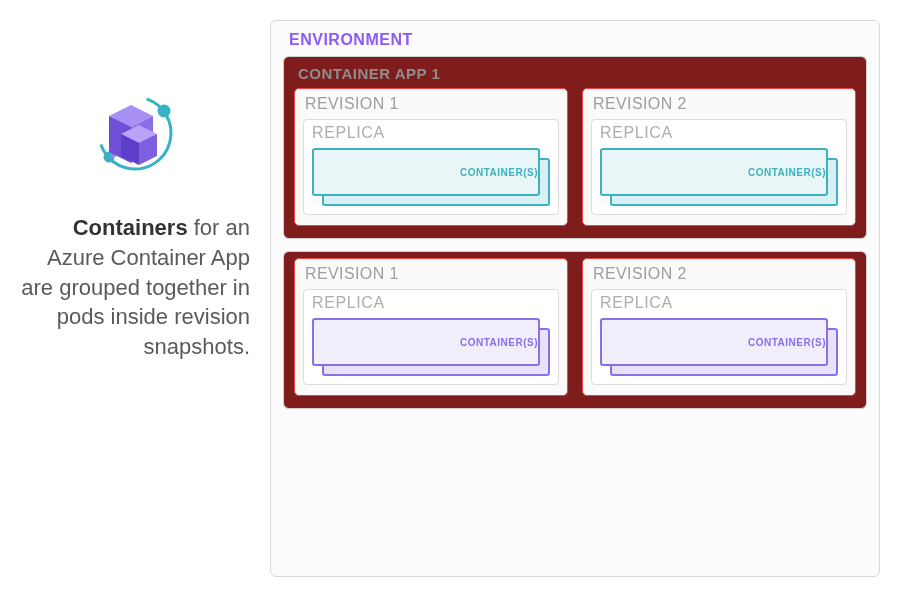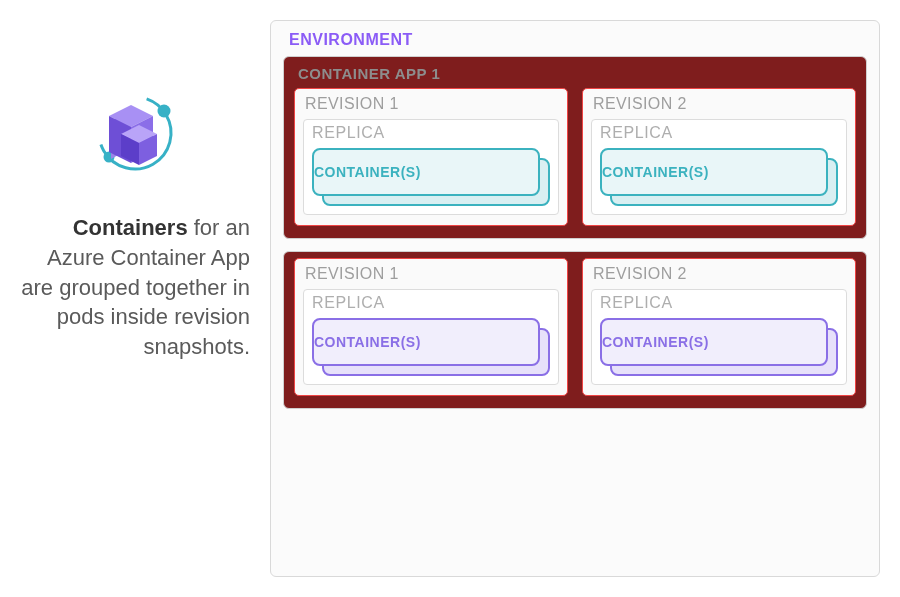--- a/index.html
+++ b/index.html
@@ -95,27 +95,27 @@
     margin: 0 0 6px 2px;
   }
   .stack {
     position: relative;
     height: 58px;
   }
   .stack .card {
     position: absolute;
     border-width: 2.5px;
     border-style: solid;
-    border-radius: 8px;
-    font-size: 14px;
+    border-radius: 3px;
+    font-size: 10px;
     font-weight: 700;
     letter-spacing: 0.5px;
     display: flex;
     align-items: center;
-    justify-content: flex-start;
+    justify-content: flex-end;
   }
   .stack .back {
     top: 10px; left: 12px; right: 2px; bottom: 0;
   }
   .stack .front {
     top: 0; left: 2px; right: 12px; bottom: 10px;
   }
   
   .teal .card { border-color: #3bb2bf; background: #e9f6f8; color: #3bb2bf; }
   .teal .back { background: #d9eff2; }

